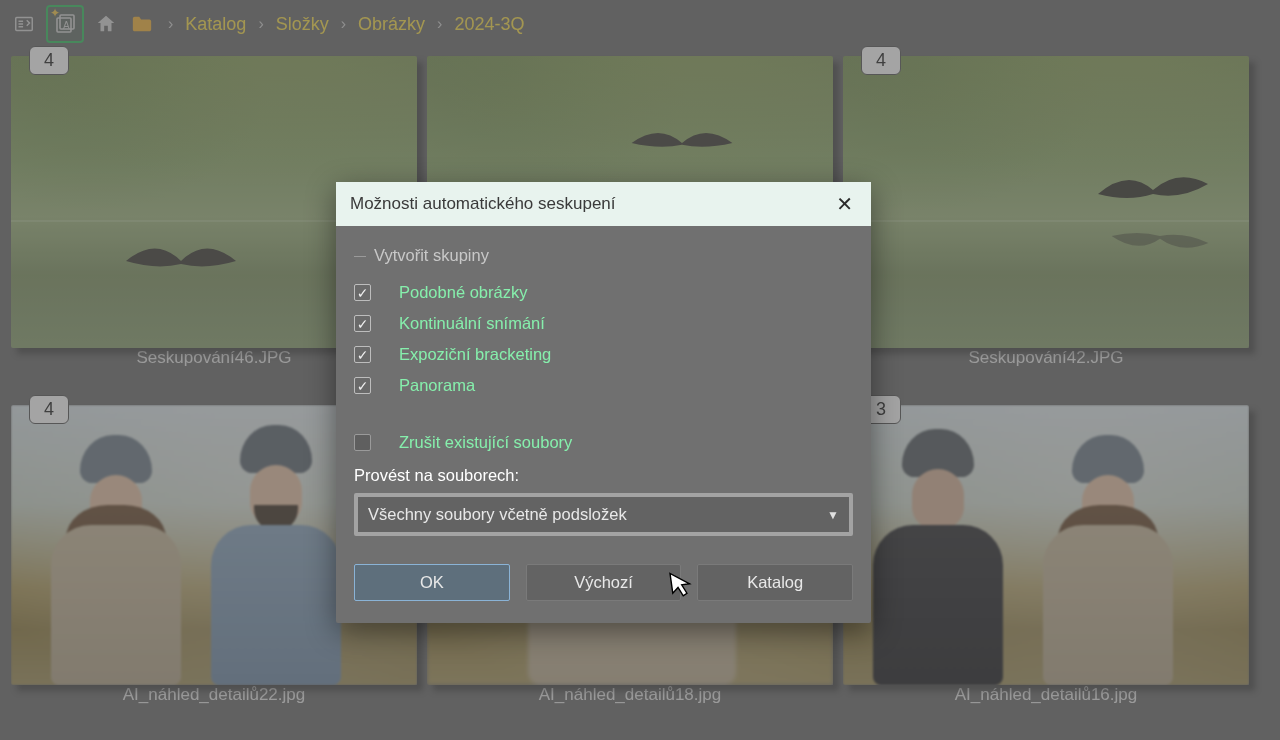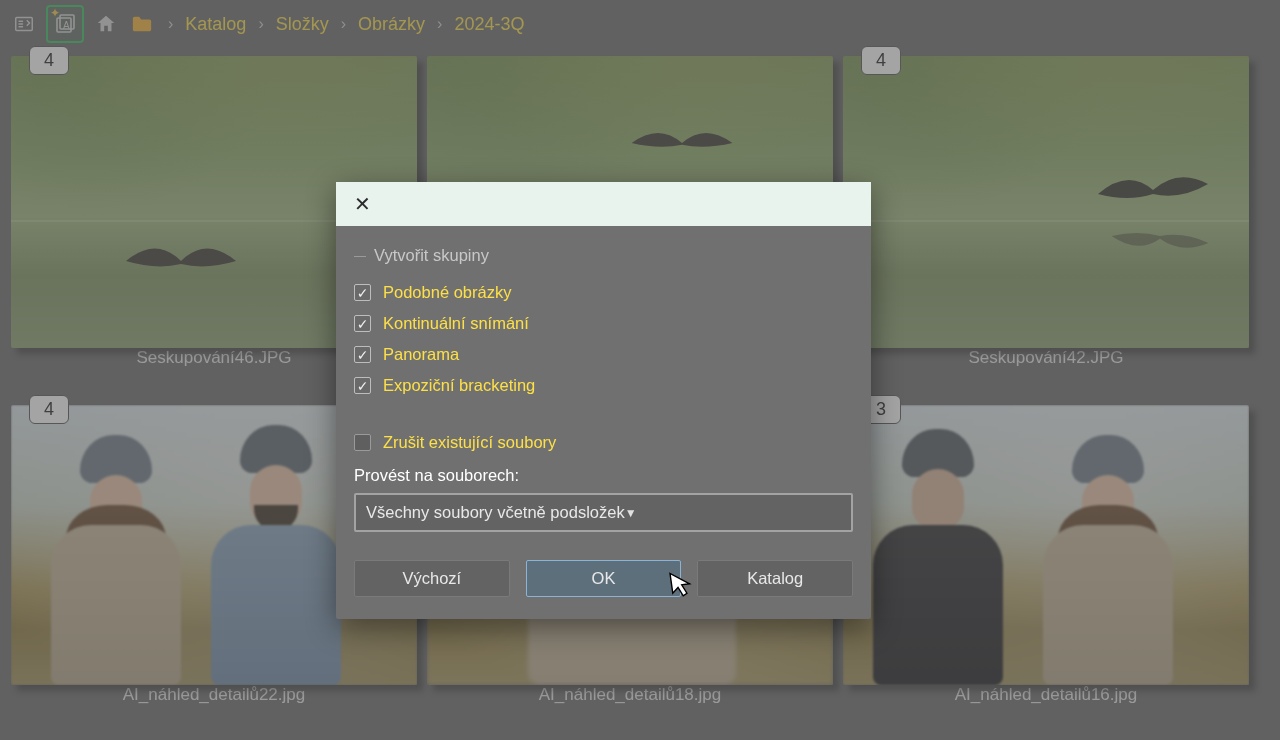--- a/index.html
+++ b/index.html
@@ -153,37 +153,37 @@
   .group-head {
     color:#c8c8c8; margin-bottom:12px; position:relative; padding-left:20px;
   }
   .group-head::before {
     content:""; position:absolute; left:0; top:50%; width:12px; height:1px; background:#9a9a9a;
   }
   .group-head::after {
     content:""; position:absolute; right:0; top:50%; left:160px; height:1px; background:transparent;
   }
   .chk-row {
-    display:flex; align-items:center; gap:12px; color:#fde047;
+    display:flex; align-items:center; gap:28px; color:#86efac;
     padding:6px 0 6px 0;
   }
   .chk {
     width:17px; height:17px; border:1px solid #bdbdbd; border-radius:2px;
     display:flex; align-items:center; justify-content:center;
     background:#6a6a6a;
   }
   .chk.checked::after {
     content:"✓"; color:#f0f0f0; font-size:14px; line-height:1;
   }
   .chk.unchecked { background:#5f5f5f; border-color:#9a9a9a; }
   .sub-gap { height:26px; }
   .field-label { color:#ffffff; margin:8px 0 8px 0; }
   .select {
-    background:#636363; border:2px solid #a3a3a3; border-radius:2px;
-    padding:8px 10px; display:flex; justify-content:flex-start; align-items:center;
+    background:#636363; border:4px solid #a3a3a3; border-radius:2px;
+    padding:8px 10px; display:flex; justify-content:space-between; align-items:center;
     color:#e8e8e8; cursor:pointer;
   }
   .select .chev { color:#e0e0e0; font-size:12px; }
   .dlg-buttons {
     display:flex; gap:16px; padding:18px 18px 22px 18px;
   }
   .btn {
     flex:1 1 0; text-align:center; padding:8px 0;
     background:#636363; color:#e8e8e8; border:1px solid #7a7a7a; border-radius:2px;
     cursor:pointer; font-size:16.5px;
@@ -350,58 +350,59 @@
     </div>
     <div class="caption">AI_náhled_detailů16.jpg</div>
   </div>
 
 </div>
 
 <div class="overlay"></div>
 
 <div class="dialog">
   <div class="dlg-title">
+    <span>Možnosti automatického seskupení</span>
     <span class="dlg-close">✕</span>
   </div>
   <div class="dlg-body">
     <div class="group-head">Vytvořit skupiny</div>
 
     <div class="chk-row">
       <span class="chk checked"></span>
       <span>Podobné obrázky</span>
     </div>
     <div class="chk-row">
       <span class="chk checked"></span>
       <span>Kontinuální snímání</span>
     </div>
     <div class="chk-row">
       <span class="chk checked"></span>
-      <span>Panorama</span>
+      <span>Expoziční bracketing</span>
     </div>
     <div class="chk-row">
       <span class="chk checked"></span>
-      <span>Expoziční bracketing</span>
+      <span>Panorama</span>
     </div>
 
     <div class="sub-gap"></div>
 
     <div class="chk-row">
       <span class="chk unchecked"></span>
       <span>Zrušit existující soubory</span>
     </div>
 
     <div class="field-label">Provést na souborech:</div>
     <div class="select">
       <span>Všechny soubory včetně podsložek</span>
       <span class="chev">▼</span>
     </div>
   </div>
   <div class="dlg-buttons">
+    <div class="btn primary">OK</div>
     <div class="btn">Výchozí</div>
-    <div class="btn primary">OK</div>
     <div class="btn">Katalog</div>
   </div>
 </div>
 
 <div class="cursor">
   <svg width="22" height="28" viewBox="0 0 22 28">
     <path d="M2 2 L2 22 L8 17 L12 26 L16 24 L12 15 L20 15 Z" fill="#fff" stroke="#000" stroke-width="1.4"></path>
   </svg>
 </div>
 

